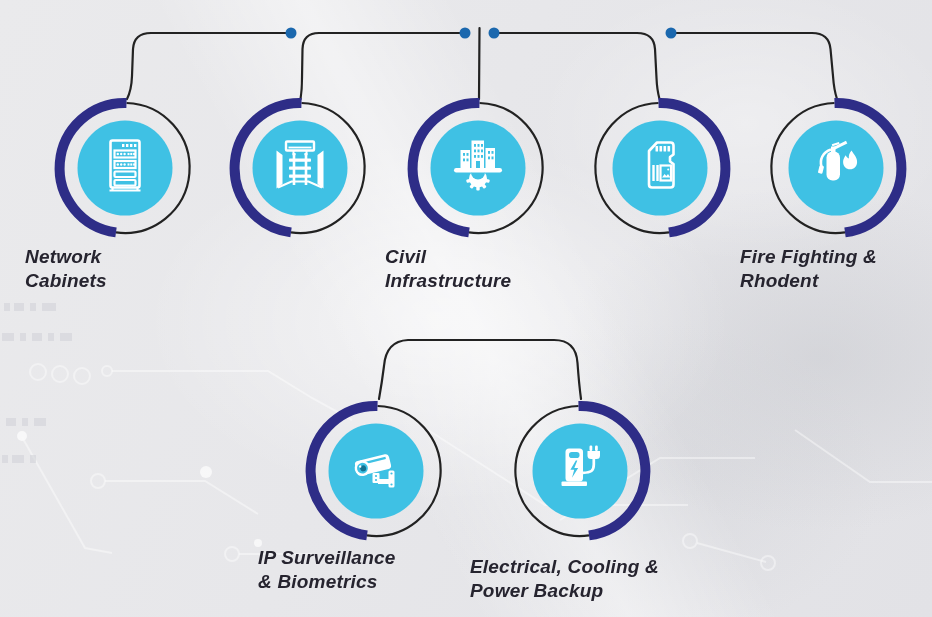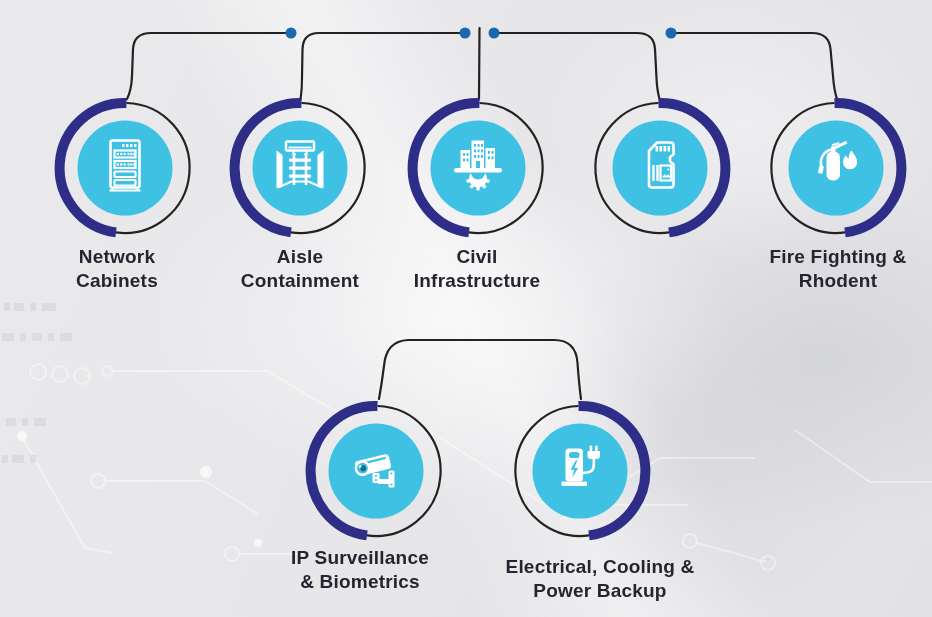--- a/index.html
+++ b/index.html
@@ -15,22 +15,22 @@
   }
   .stage::before{
     content:"";position:absolute;inset:0;
     background:linear-gradient(62deg, rgba(255,255,255,0) 38%, rgba(255,255,255,.45) 50%, rgba(255,255,255,0) 62%);
     pointer-events:none;
   }
   .layer{position:absolute;left:0;top:0;}
   .node{position:absolute;width:150px;height:150px;}
   .node svg{display:block;}
   .node-label{
-    position:absolute;text-align:center;font-weight:bold;font-size:19px;line-height:24px;
-    color:#26242f;white-space:pre-line;letter-spacing:.2px;
+    position:absolute;text-align:left;font-weight:bold;font-size:19px;line-height:24px;
+    color:#26242f;white-space:pre-line;letter-spacing:.2px;font-style:italic;
   }
   .bg-art{opacity:.8;}
 </style>
 </head>
 <body>
 
 <div class="stage">
 
   <svg class="layer bg-art" width="932" height="617">
     <g stroke="#ffffff" stroke-opacity="0.5" stroke-width="2" fill="none">
@@ -149,22 +149,20 @@
           <rect x="20" y="21.5" width="22" height="3.2" rx="0.8"></rect>
           <rect x="20" y="29.5" width="22" height="3.2" rx="0.8"></rect>
           <rect x="20" y="37.5" width="22" height="3.2" rx="0.8"></rect>
           <polygon points="7.5,13.5 13.5,18 13.5,47 7.5,51.5"></polygon>
           <polygon points="54.5,13.5 48.5,18 48.5,47 54.5,51.5"></polygon>
         </g>
         <path d="M9 50.5 L22.5 44.5 H39.5 L53 50.5" fill="none" stroke="#fff" stroke-width="2"></path>
       </g>
     </svg>
   </div>
-  <div class="node-label" style="left:208px;top:245px;width:184px">Aisle
-Containment</div>
 
   <div class="node" style="left:403px;top:93px">
     <svg width="150" height="150" viewBox="0 0 150 150">
       <path d="M76.5 10 A65 65 0 1 1 66 139.4" fill="none" stroke="#222222" stroke-width="2.2"></path>
       <path d="M76.5 10 A65 65 0 0 0 66 139.4" fill="none" stroke="#2e2d87" stroke-width="10"></path>
       <circle cx="75" cy="75" r="47.5" fill="#3fc1e4"></circle>
       <g transform="translate(44,44)">
         <g fill="#fff">
           <rect x="13.5" y="13" width="9.5" height="18"></rect>
           <rect x="24.5" y="3.5" width="12.5" height="27.5"></rect>
@@ -291,16 +289,16 @@
           <rect x="40.5" y="5.5" width="2.8" height="5.5" rx="1.2"></rect>
           <rect x="46" y="5.5" width="2.8" height="5.5" rx="1.2"></rect>
           <path d="M38.5 11 H51 V15.5 Q51 19 47.5 19 H42 Q38.5 19 38.5 15.5 Z"></path>
         </g>
         <rect x="20" y="12" width="10.5" height="6" rx="2.8" fill="#3fc1e4"></rect>
         <path d="M26.8 20.5 l-5.4 9.3 h3.8 l-2.2 8 6.2-9.8 h-3.9 l3-7.5 z" fill="#3fc1e4"></path>
         <path d="M44.8 19 V24.5 C44.8 31 42 32.5 34 32.8" fill="none" stroke="#fff" stroke-width="2.7"></path>
       </g>
     </svg>
   </div>
-  <div class="node-label" style="left:486px;top:555px;width:228px">Electrical, Cooling &amp;
+  <div class="node-label" style="left:470px;top:555px;width:228px">Electrical, Cooling &amp;
 Power Backup</div>
 
 </div>
 
 </body></html>

